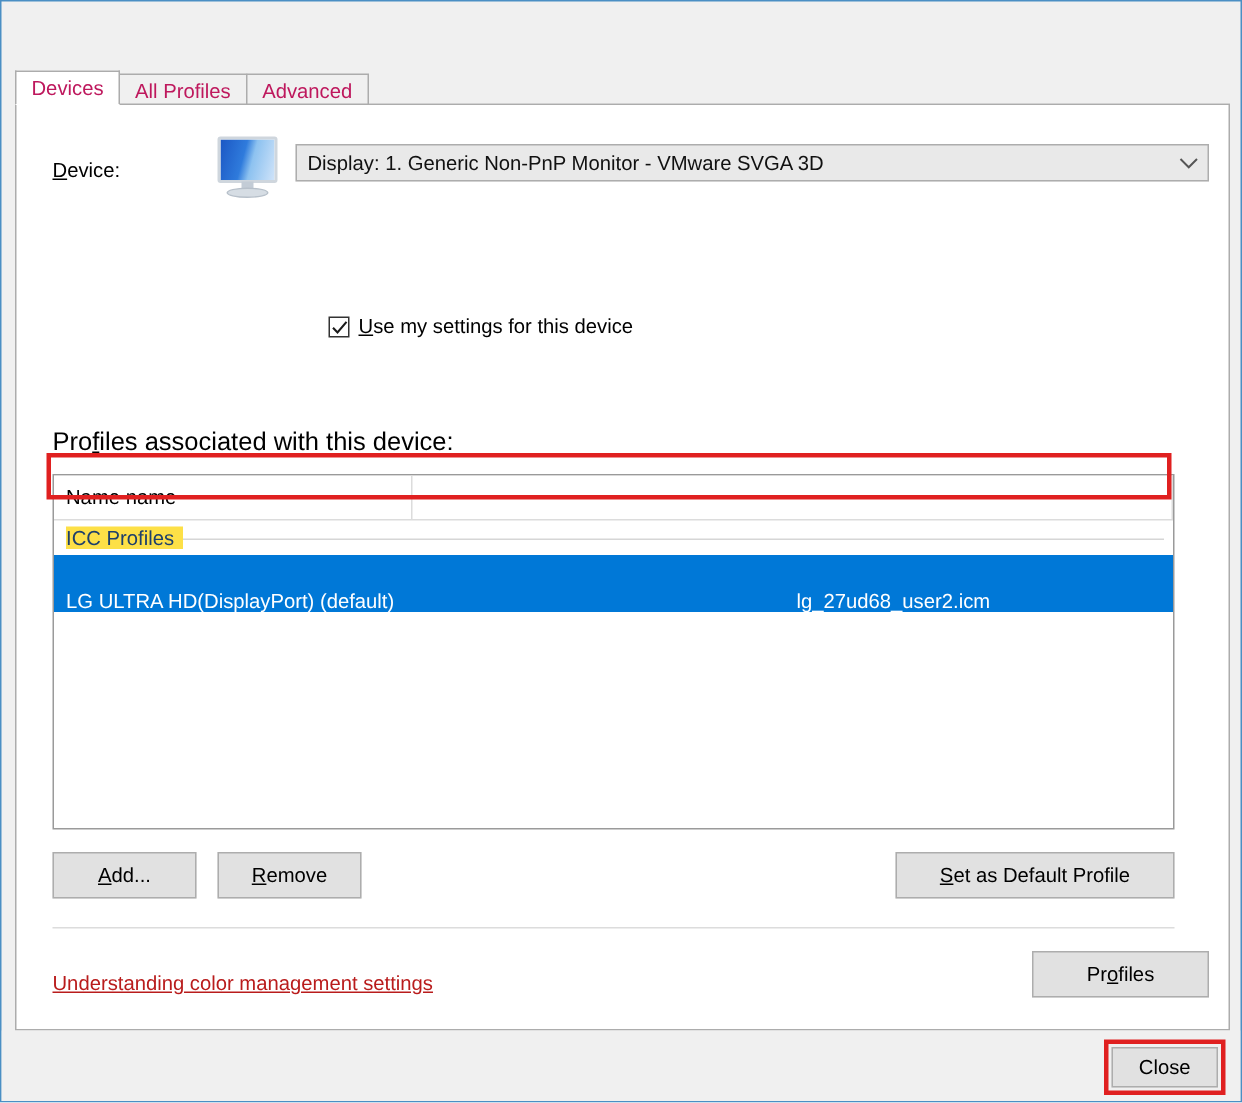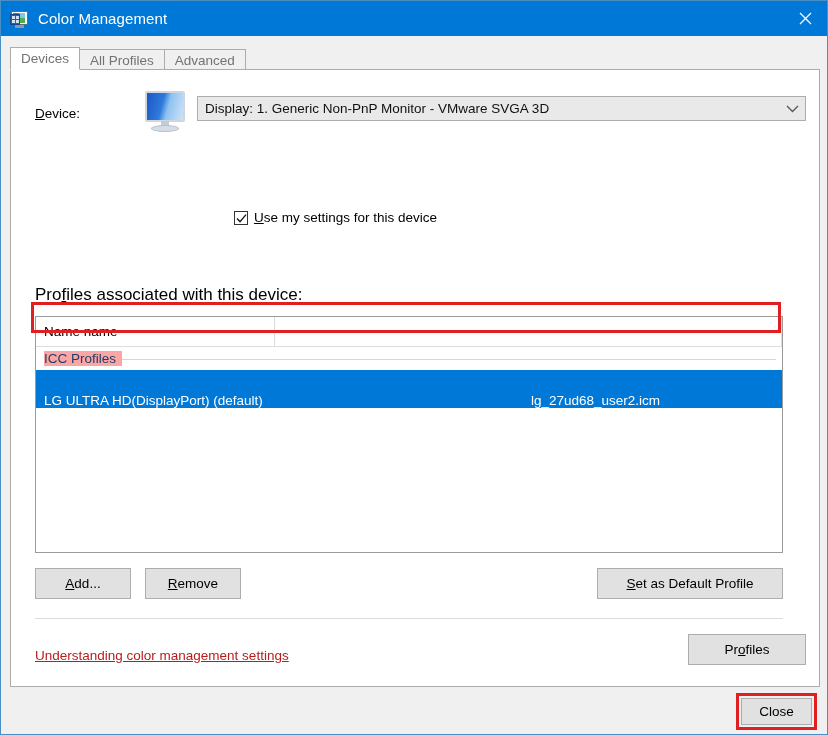--- a/index.html
+++ b/index.html
@@ -105,21 +105,21 @@
     height: 23px;
     display: flex;
     align-items: flex-end;
     z-index: 3;
   }
   .tab {
     height: 21px;
     line-height: 21px;
     padding: 0 10px;
     font-size: 13.5px;
-    color: #737373;
+    color: #be185d;
     background: #f0f0f0;
     border: 1px solid #acacac;
     box-sizing: border-box;
     margin-right: -1px;
     cursor: default;
     white-space: nowrap;
   }
   .tab.active {
     background: #ffffff;
     border-bottom: 1px solid #ffffff;
@@ -203,21 +203,21 @@
   }
   .combo-arrow {
     width: 26px;
     display: flex;
     align-items: center;
     justify-content: center;
   }
 
   .checkrow {
     position: absolute;
-    left: 198px;
+    left: 183px;
     top: 140px;
     display: flex;
     align-items: flex-end;
     cursor: default;
     padding-left: 25px;
   }
   .checkbox {
     width: 14px;
     height: 14px;
     box-sizing: border-box;
@@ -298,21 +298,21 @@
     height: 23px;
     display: flex;
     align-items: center;
     padding-left: 8px;
     position: relative;
   }
   .group-row .gtext {
     font-size: 13.5px;
     color: #1d3f6b;
     padding-right: 6px;
-    background: #fca5a5;
+    background: #fde047;
     position: relative;
     z-index: 2;
   }
   .group-row .gline {
     position: absolute;
     left: 8px; right: 6px;
     top: 50%;
     height: 1px;
     background: #d6d6d6;
     z-index: 1;
@@ -388,42 +388,20 @@
   .annot-row   { left: 30px;  top: 301px; width: 750px; height: 31px; }
   .annot-close { left: 735px; top: 692px; width: 81px;  height: 37px; }
 
   .u { text-decoration: underline; }
 </style>
 </head>
 <body>
 
 <div class="window">
 
-  <div class="titlebar">
-    <div class="title-icon">
-      <div class="mon"></div>
-      <div class="q q1"></div>
-      <div class="q q2"></div>
-      <div class="q q3"></div>
-      <div class="q q4"></div>
-      <div class="base"></div>
-      <div class="badge">
-          <i></i>
-          <i></i>
-          <i></i>
-          <i></i>
-        </div>
-    </div>
-    <div class="title-text">Color Management</div>
-    <div class="titlebar-close">
-      <svg width="13" height="13" viewBox="0 0 13 13">
-        <path d="M1 1 L12 12 M12 1 L1 12" stroke="#ffffff" stroke-width="1.3" fill="none"></path>
-      </svg>
-    </div>
-  </div>
 
   <div class="tabstrip">
     <div class="tab active">Devices</div>
     <div class="tab">All Profiles</div>
     <div class="tab">Advanced</div>
   </div>
 
   <div class="panel">
 
     <div class="device-label"><span class="u">D</span>evice:</div>

